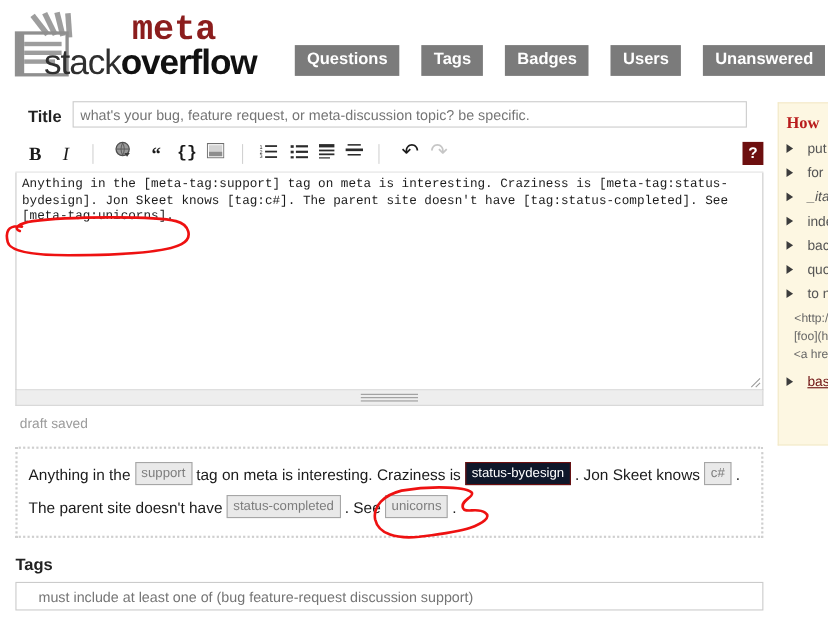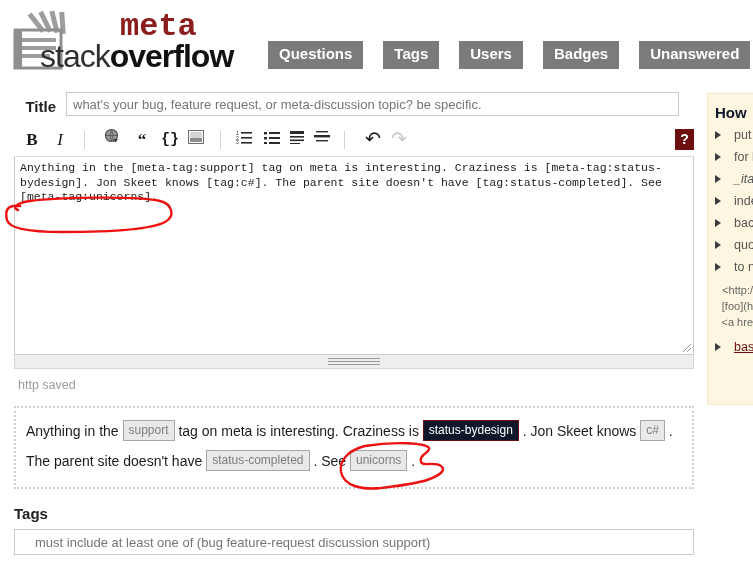--- a/index.html
+++ b/index.html
@@ -82,22 +82,22 @@
   .tags-sec{margin:16px 0 0 14px;width:680px;}
   .tags-label{font-weight:bold;font-size:15px;color:#222;margin-bottom:7px;}
   .tags-input{width:680px;height:26px;border:1px solid #cbcbcb;background:#fff;
     box-sizing:border-box;padding:3px 20px;font-size:13px;color:#9c9c9c;
     font-family:"Liberation Sans", sans-serif;}
 
   
   .sidebar{position:absolute;left:707px;top:93px;width:46px;height:312px;
     background:#fdf7e2;border:1px solid #f2e9c8;border-right:none;
     padding:8px 0 8px 7px;box-sizing:border-box;overflow:hidden;}
-  .sb-title{color:#0f172a;font-weight:bold;font-size:15px;margin:2px 0 7px 0;
-    white-space:nowrap;}
+  .sb-title{color:#b91c1c;font-weight:bold;font-size:15px;margin:2px 0 7px 0;
+    white-space:nowrap;font-family:Liberation Serif, serif;}
   .sb-item{display:flex;align-items:center;gap:13px;white-space:nowrap;
     margin-bottom:8px;color:#555;font-size:12.5px;cursor:pointer;}
   .tri{width:0;height:0;border-left:6px solid #3c3c3c;
     border-top:4px solid transparent;border-bottom:4px solid transparent;
     flex:none;}
   .sb-code{white-space:nowrap;color:#666;font-size:11px;line-height:16px;
     margin:0 0 0 0;text-align:right;}
   .sb-item.link span{color:#6d0f0f;text-decoration:underline;}
   .sb-ital{font-style:italic;}
 
@@ -127,22 +127,22 @@
         <rect x="3" y="20" width="7" height="38" fill="#8f8f8f"></rect>
         <rect x="3" y="20" width="46" height="38" fill="none" stroke="#8f8f8f" stroke-width="3"></rect>
       </svg>
       <div class="logo-meta">meta</div>
       <div class="logo-so"><span>stack</span><b>overflow</b></div>
     </div>
 
     <div class="nav">
       <div class="nav-btn">Questions</div>
       <div class="nav-btn">Tags</div>
+      <div class="nav-btn">Badges</div>
       <div class="nav-btn">Users</div>
-      <div class="nav-btn">Badges</div>
       <div class="nav-btn">Unanswered</div>
     </div>
   </div>
 
   <div class="main">
 
     <div class="title-row">
       <div class="title-label">Title</div>
       <input class="title-input" type="text" placeholder="what's your bug, feature request, or meta-discussion topic? be specific." style="">
     </div>
@@ -231,21 +231,21 @@
 
       <div class="grip-bar">
         <div class="grip-lines">
           <i></i>
             <i></i>
             <i></i>
         </div>
       </div>
     </div>
 
-    <div class="draft">http saved</div>
+    <div class="draft">draft saved</div>
 
     <div class="preview">
       <p>
         <span>Anything in the </span><span class="chip">support</span><span> tag on meta is interesting. Craziness is </span><span class="chip hot">status-bydesign</span><span> . Jon Skeet knows </span><span class="chip">c#</span><span> .</span>
       </p>
       <p>
         <span>The parent site doesn't have </span><span class="chip">status-completed</span><span> . See </span><span class="chip">unicorns</span><span> .</span>
       </p>
     </div>
 

